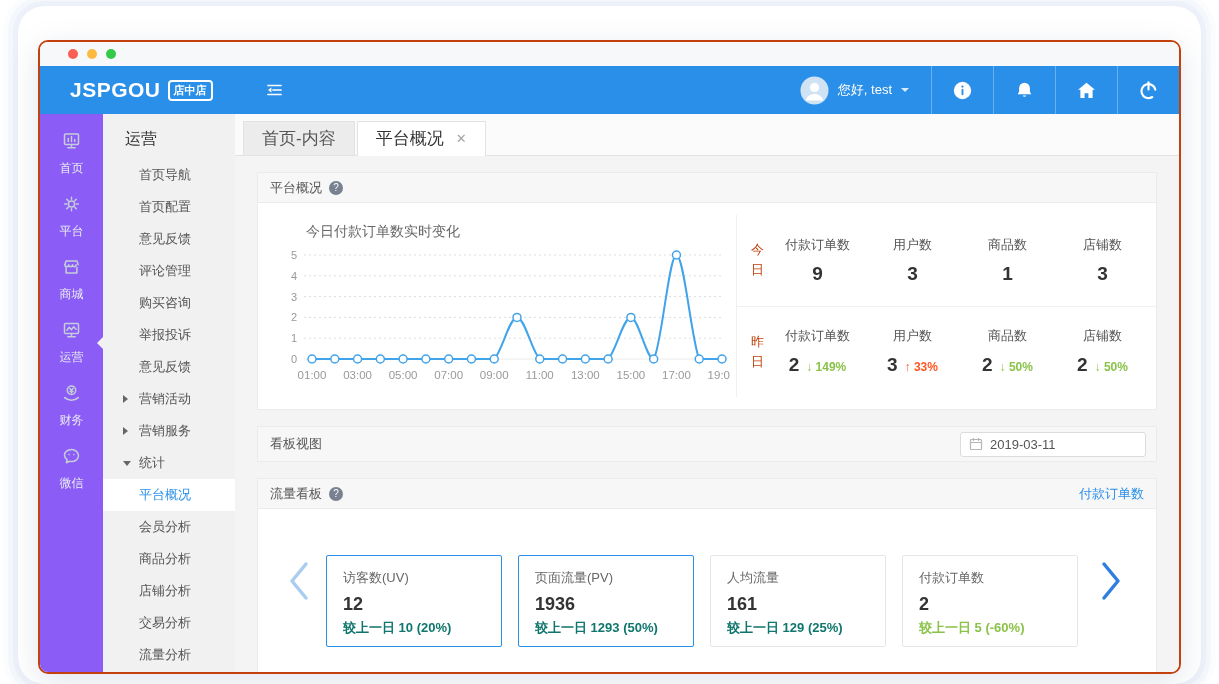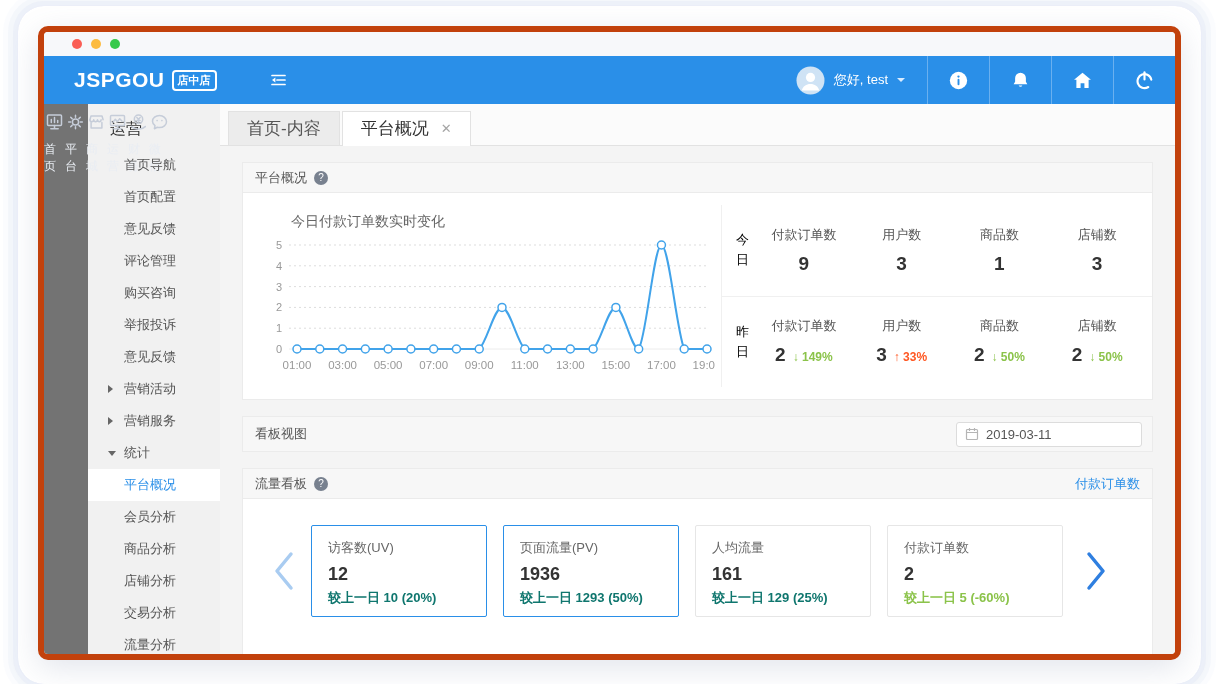--- a/index.html
+++ b/index.html
@@ -1,37 +1,37 @@
 <!DOCTYPE html>
 <html><head>
 <meta charset="utf-8">
 <style>
   * { margin:0; padding:0; box-sizing:border-box; }
   html,body { width:1219px; height:684px; background:#fff; font-family:"Liberation Sans","DejaVu Sans",sans-serif; overflow:hidden; }
   .frame { position:absolute; left:18px; top:6px; width:1183px; height:678px; border-radius:26px;
            box-shadow:0 0 0 1px #eceff9, 0 0 0 5px rgba(228,233,246,.45), 0 0 0 10px rgba(228,233,246,.28), 0 0 0 15px rgba(228,233,246,.15); }
-  .window { position:absolute; left:38px; top:26px; width:1143px; height:634px; border-radius:10px; overflow:hidden;
-            background:#fff; box-shadow:0 8px 30px rgba(96,110,150,.18); border:6px solid #c2410c; }
+  .window { position:absolute; left:38px; top:40px; width:1143px; height:634px; border-radius:10px; overflow:hidden;
+            background:#fff; box-shadow:0 8px 30px rgba(96,110,150,.18); border:2px solid #c2410c; }
   
   .titlebar { height:24px; background:#f7f8fa; display:flex; align-items:center; padding-left:28px; gap:9px; }
   .dot { width:10px; height:10px; border-radius:50%; }
   
   .topbar { height:48px; background:#2a8fe8; display:flex; align-items:center; color:#fff; }
   .logo-wrap { display:flex; align-items:center; margin-left:30px; }
   .logo { font-size:21px; font-weight:800; letter-spacing:.5px; }
   .logo-badge { border:2px solid #fff; border-radius:4px; font-size:11px; font-weight:700; padding:1px 4px; margin-left:7px; }
   .collapse-btn { margin-left:52px; cursor:pointer; display:flex; }
   .topbar-right { margin-left:auto; display:flex; align-items:stretch; height:100%; }
   .user { display:flex; align-items:center; gap:9px; padding:0 22px; cursor:pointer; }
   .greeting { font-size:13px; }
   .caret-down { width:0; height:0; border:4px solid transparent; border-top-color:#d9ecff; margin-top:4px; }
   .icon-btn { width:62px; display:flex; align-items:center; justify-content:center; border-left:1px solid rgba(255,255,255,.30); cursor:pointer; }
   
   .app { display:flex; height:562px; }
-  .rail { width:44px; background:#737373; padding-top:8px; display:flex; flex:none; }
+  .rail { width:63px; background:#8b5cf6; padding-top:8px; display:flex; flex-direction:column; flex:none; }
   .rail-item { height:63px; display:flex; flex-direction:column; align-items:center; justify-content:center; gap:5px; color:#e9edf3; position:relative; cursor:pointer; }
   .rail-item svg { stroke:#c6cdd9; }
   .rail-label { font-size:12px; }
   .rail-item.active::after { content:""; position:absolute; right:0; top:50%; margin-top:-6px; border:6px solid transparent; border-right-color:#f1f1f1; }
   .submenu { width:132px; background:#f1f1f1; flex:none; overflow:hidden; }
   .submenu-title { font-size:16px; color:#333; padding:15px 0 9px 22px; }
   .submenu-item { height:32px; line-height:32px; padding-left:36px; font-size:13px; color:#555; position:relative; cursor:pointer; white-space:nowrap; }
   .submenu-item.active { background:#fff; color:#2a8fe8; }
   .tri { position:absolute; left:20px; top:12px; width:0; height:0; }
   .tri.collapsed { border:4px solid transparent; border-left:5px solid #666; top:12px; }
@@ -48,21 +48,21 @@
   .panel { border:1px solid #ebebeb; }
   .panel-header { height:30px; background:#f7f7f7; border-bottom:1px solid #ebebeb; display:flex; align-items:center; padding:0 12px; font-size:13px; color:#555; }
   .help-icon { width:14px; height:14px; border-radius:50%; background:#78818f; color:#fff; font-size:10px; line-height:14px; text-align:center; margin-left:7px; cursor:pointer; }
   .help-icon::before { content:"?"; }
   .panel-body { background:#fff; display:flex; height:206px; }
   .chart-block { width:478px; flex:none; padding:14px 6px 0 14px; }
   .chart-title { font-size:14px; color:#666; margin:6px 0 0 34px; }
   .stats-block { flex:1; border-left:1px solid #f0f0f0; margin:12px 0; display:flex; flex-direction:column; }
   .stats-row { flex:1; display:flex; align-items:center; padding:0 6px 0 12px; }
   .stats-row + .stats-row { border-top:1px solid #f0f0f0; }
-  .period { width:17px; font-size:13px; color:#000000; line-height:1.55; word-break:break-all; text-align:center; margin-right:4px; }
+  .period { width:17px; font-size:13px; color:#c2410c; line-height:1.55; word-break:break-all; text-align:center; margin-right:4px; }
   .stat { flex:1; text-align:center; }
   .stat-label { font-size:13px; color:#555; margin-bottom:9px; }
   .stat-value { font-size:19px; font-weight:bold; color:#333; }
   .trend { font-size:12px; font-weight:bold; margin-left:7px; }
   .trend.up { color:#ff5722; } .trend.down { color:#8bc34a; }
   
   .board-bar { margin-top:16px; height:36px; background:#f7f7f7; border:1px solid #ebebeb; display:flex; align-items:center; justify-content:space-between; padding:0 10px 0 12px; font-size:13px; color:#555; }
   .date-input { width:186px; height:25px; background:#fff; border:1px solid #dcdcdc; border-radius:3px; display:flex; align-items:center; gap:7px; padding:0 8px; font-size:13px; color:#555; cursor:pointer; }
   
   .traffic { margin-top:16px; border:1px solid #ebebeb; }
@@ -338,21 +338,21 @@
             <span>流量看板</span>
             <span class="help-icon"></span>
             <a class="traffic-link">付款订单数</a>
           </div>
           <div class="traffic-body">
             <span class="carousel-arrow">
               <svg width="22" height="40" viewBox="0 0 22 40" fill="none" stroke="#a9ccf1" stroke-width="3.5" stroke-linecap="round" stroke-linejoin="round">
                   <path d="M18 3L4 20l14 17"></path>
                 </svg>
             </span>
-            <div id="cards" style="display:flex; gap:16px;">
+            <div id="cards" style="display:flex; gap:16px;margin-top:20px;">
                 <div class="card highlight">
                   <div class="card-label">访客数(UV)</div>
                  <div class="card-value">12</div>
                  <div class="card-delta orange">较上一日 10 (20%)</div>
                 </div>
                 <div class="card highlight">
                   <div class="card-label">页面流量(PV)</div>
                  <div class="card-value">1936</div>
                  <div class="card-delta orange">较上一日 1293 (50%)</div>
                 </div>

